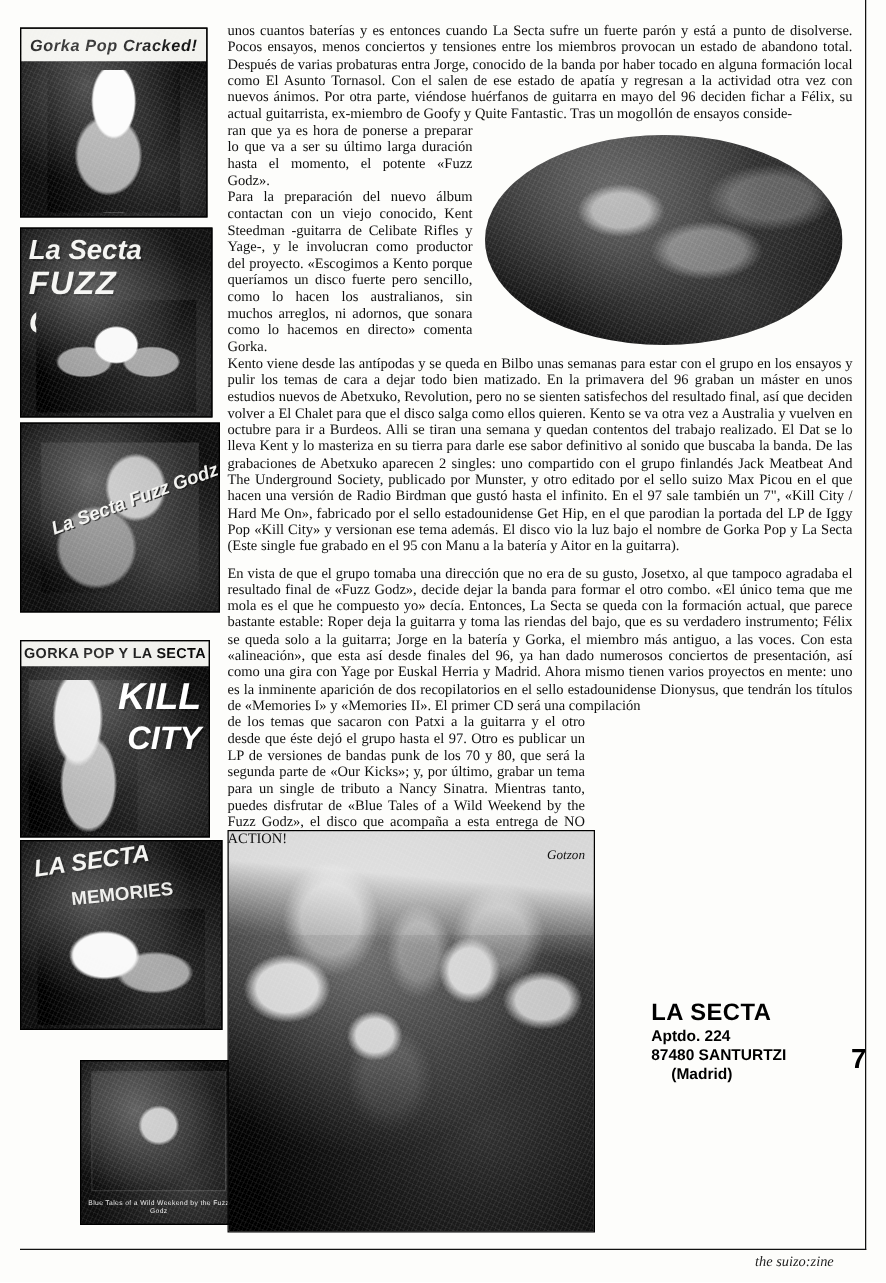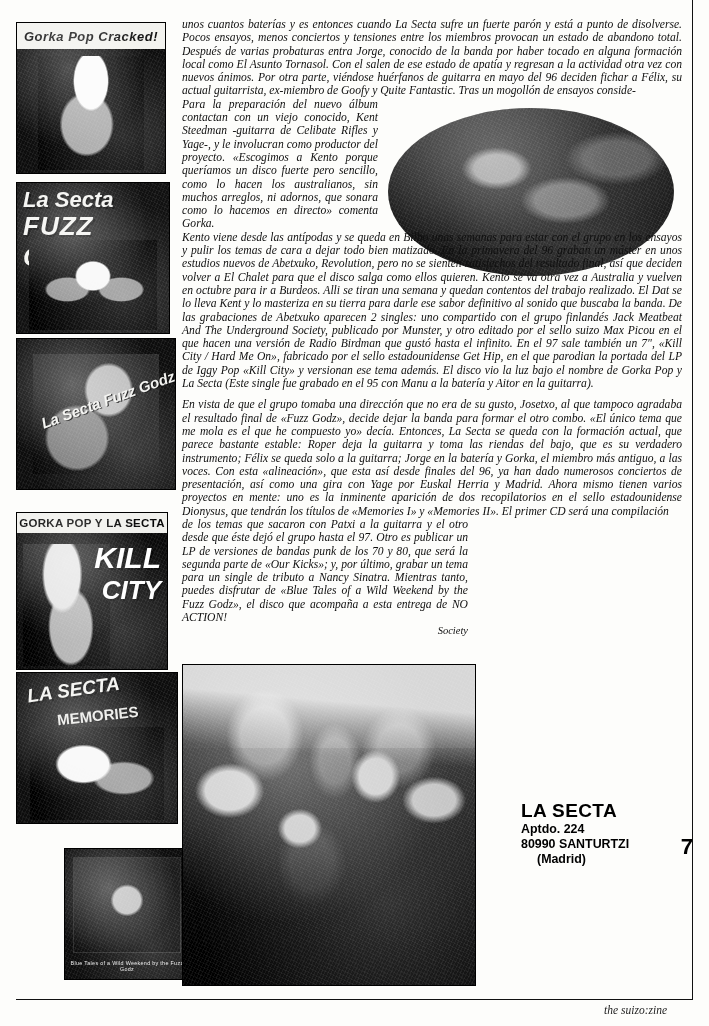--- a/index.html
+++ b/index.html
@@ -210,21 +210,21 @@
     position: absolute;
     left: 182px;
     top: 18px;
     width: 500px;
     font-size: 11.6px;
     line-height: 13.3px;
     text-align: justify;
     color: #0f0f0f;
   }
   .col-right p { margin: 0 0 0 0; text-indent: 0; }
-  .para { margin-bottom: 0px; font-style: italic; }
+  .para { margin-bottom: 0px; }
   .indent { text-indent: 18px; }
 
   .block-a { width: 500px; }
   .block-b { width: 196px; }          
   .block-c { width: 500px; }
   .block-d { width: 500px; }
   .block-tail { width: 286px; margin-left: 214px; }
 
   .tail-right { text-align: right; }
 
@@ -326,31 +326,32 @@
     <div class="grain"></div>
   </div>
 
   <div class="photo" id="photo-band">
     <div class="figs"></div>
     <div class="grain"></div>
   </div>
 
   <div class="col-right">
     <p class="para block-a">unos cuantos baterías y es entonces cuando La Secta sufre un fuerte parón y está a punto de disolverse. Pocos ensayos, menos conciertos y tensiones entre los miembros provocan un estado de abandono total. Después de varias probaturas entra Jorge, conocido de la banda por haber tocado en alguna formación local como El Asunto Tornasol. Con el salen de ese estado de apatía y regresan a la actividad otra vez con nuevos ánimos. Por otra parte, viéndose huérfanos de guitarra en mayo del 96 deciden fichar a Félix, su actual guitarrista, ex-miembro de Goofy y Quite Fantastic. Tras un mogollón de ensayos conside-</p>
+    <p class="para block-b">ran que ya es hora de ponerse a preparar lo que va a ser su último larga duración hasta el momento, el potente «Fuzz Godz».</p>
     <p class="para block-b indent">Para la preparación del nuevo álbum contactan con un viejo conocido, Kent Steedman -guitarra de Celibate Rifles y Yage-, y le involucran como productor del proyecto. «Escogimos a Kento porque queríamos un disco fuerte pero sencillo, como lo hacen los australianos, sin muchos arreglos, ni adornos, que sonara como lo hacemos en directo» comenta Gorka.</p>
     <p class="para block-c">Kento viene desde las antípodas y se queda en Bilbo unas semanas para estar con el grupo en los ensayos y pulir los temas de cara a dejar todo bien matizado. En la primavera del 96 graban un máster en unos estudios nuevos de Abetxuko, Revolution, pero no se sienten satisfechos del resultado final, así que deciden volver a El Chalet para que el disco salga como ellos quieren. Kento se va otra vez a Australia y vuelven en octubre para ir a Burdeos. Alli se tiran una semana y quedan contentos del trabajo realizado. El Dat se lo lleva Kent y lo masteriza en su tierra para darle ese sabor definitivo al sonido que buscaba la banda. De las grabaciones de Abetxuko aparecen 2 singles: uno compartido con el grupo finlandés Jack Meatbeat And The Underground Society, publicado por Munster, y otro editado por el sello suizo Max Picou en el que hacen una versión de Radio Birdman que gustó hasta el infinito. En el 97 sale también un 7", «Kill City / Hard Me On», fabricado por el sello estadounidense Get Hip, en el que parodian la portada del LP de Iggy Pop «Kill City» y versionan ese tema además. El disco vio la luz bajo el nombre de Gorka Pop y La Secta (Este single fue grabado en el 95 con Manu a la batería y Aitor en la guitarra).</p>
     <p class="para block-d indent" style="margin-top:8px">En vista de que el grupo tomaba una dirección que no era de su gusto, Josetxo, al que tampoco agradaba el resultado final de «Fuzz Godz», decide dejar la banda para formar el otro combo. «El único tema que me mola es el que he compuesto yo» decía. Entonces, La Secta se queda con la formación actual, que parece bastante estable: Roper deja la guitarra y toma las riendas del bajo, que es su verdadero instrumento; Félix se queda solo a la guitarra; Jorge en la batería y Gorka, el miembro más antiguo, a las voces. Con esta «alineación», que esta así desde finales del 96, ya han dado numerosos conciertos de presentación, así como una gira con Yage por Euskal Herria y Madrid. Ahora mismo tienen varios proyectos en mente: uno es la inminente aparición de dos recopilatorios en el sello estadounidense Dionysus, que tendrán los títulos de «Memories I» y «Memories II». El primer CD será una compilación</p>
     <p class="para block-tail">de los temas que sacaron con Patxi a la guitarra y el otro desde que éste dejó el grupo hasta el 97. Otro es publicar un LP de versiones de bandas punk de los 70 y 80, que será la segunda parte de «Our Kicks»; y, por último, grabar un tema para un single de tributo a Nancy Sinatra. Mientras tanto, puedes disfrutar de «Blue Tales of a Wild Weekend by the Fuzz Godz», el disco que acompaña a esta entrega de NO ACTION!</p>
-    <p class="para block-tail tail-right signature">Society</p>
+    <p class="para block-tail tail-right signature">Gotzon</p>
   </div>
 
   <div id="address-block">
     <div class="name">LA SECTA</div>
     <div class="line">Aptdo. 224</div>
-    <div class="line">80990 SANTURTZI</div>
+    <div class="line">87480 SANTURTZI</div>
     <div class="line city">(Madrid)</div>
   </div>
 
   <div id="page-number">7</div>
   <div id="footer-magazine">the suizo:zine</div>
   <div class="hr-bottom"></div>
   <div class="vr-right"></div>
 </div>
 
 </body></html>

